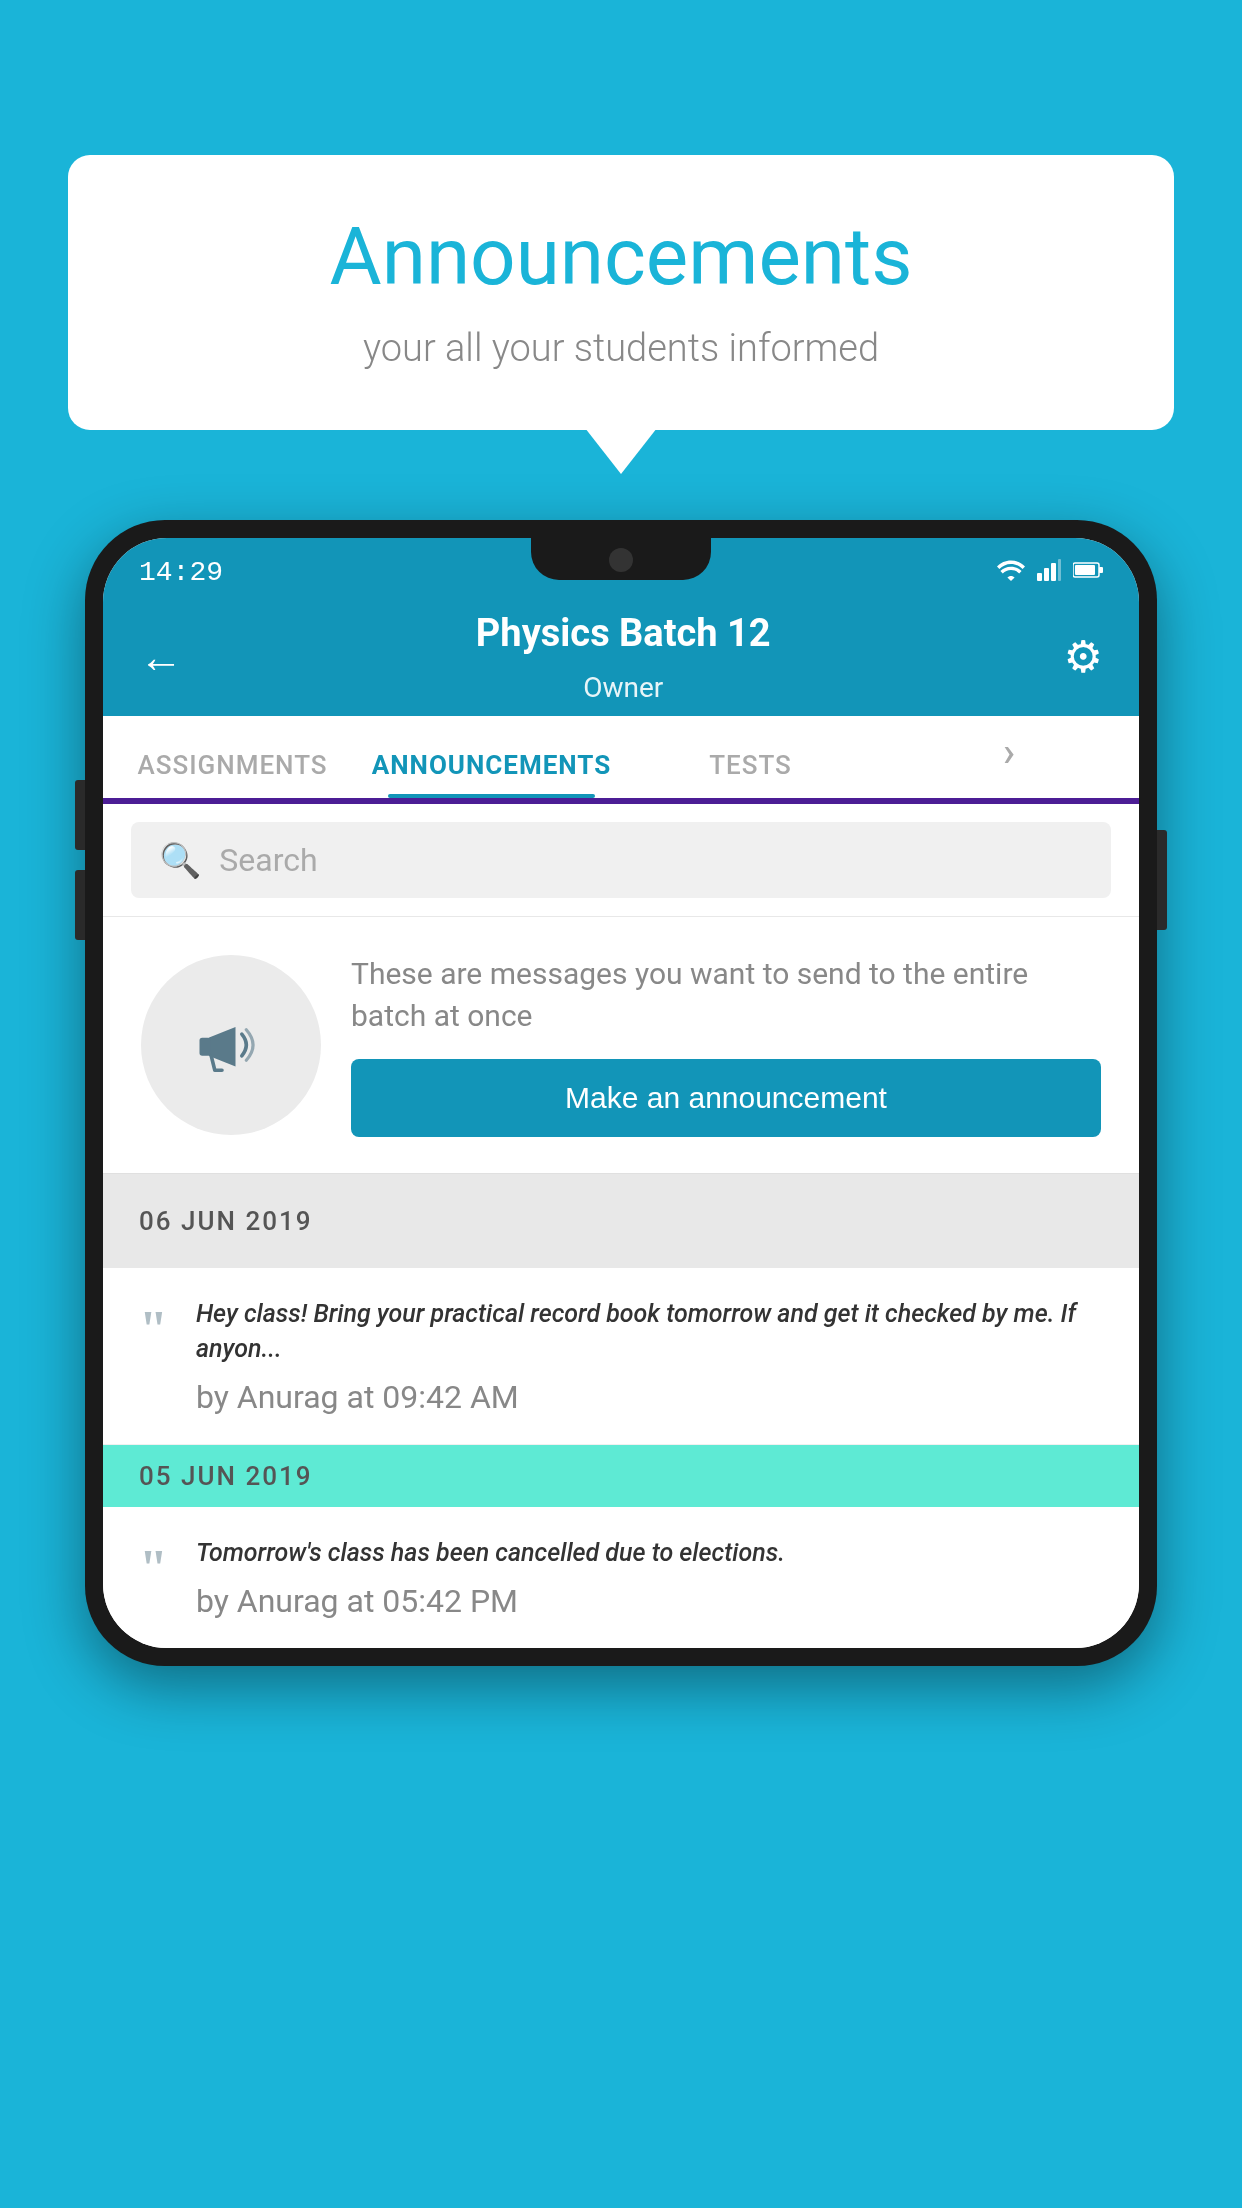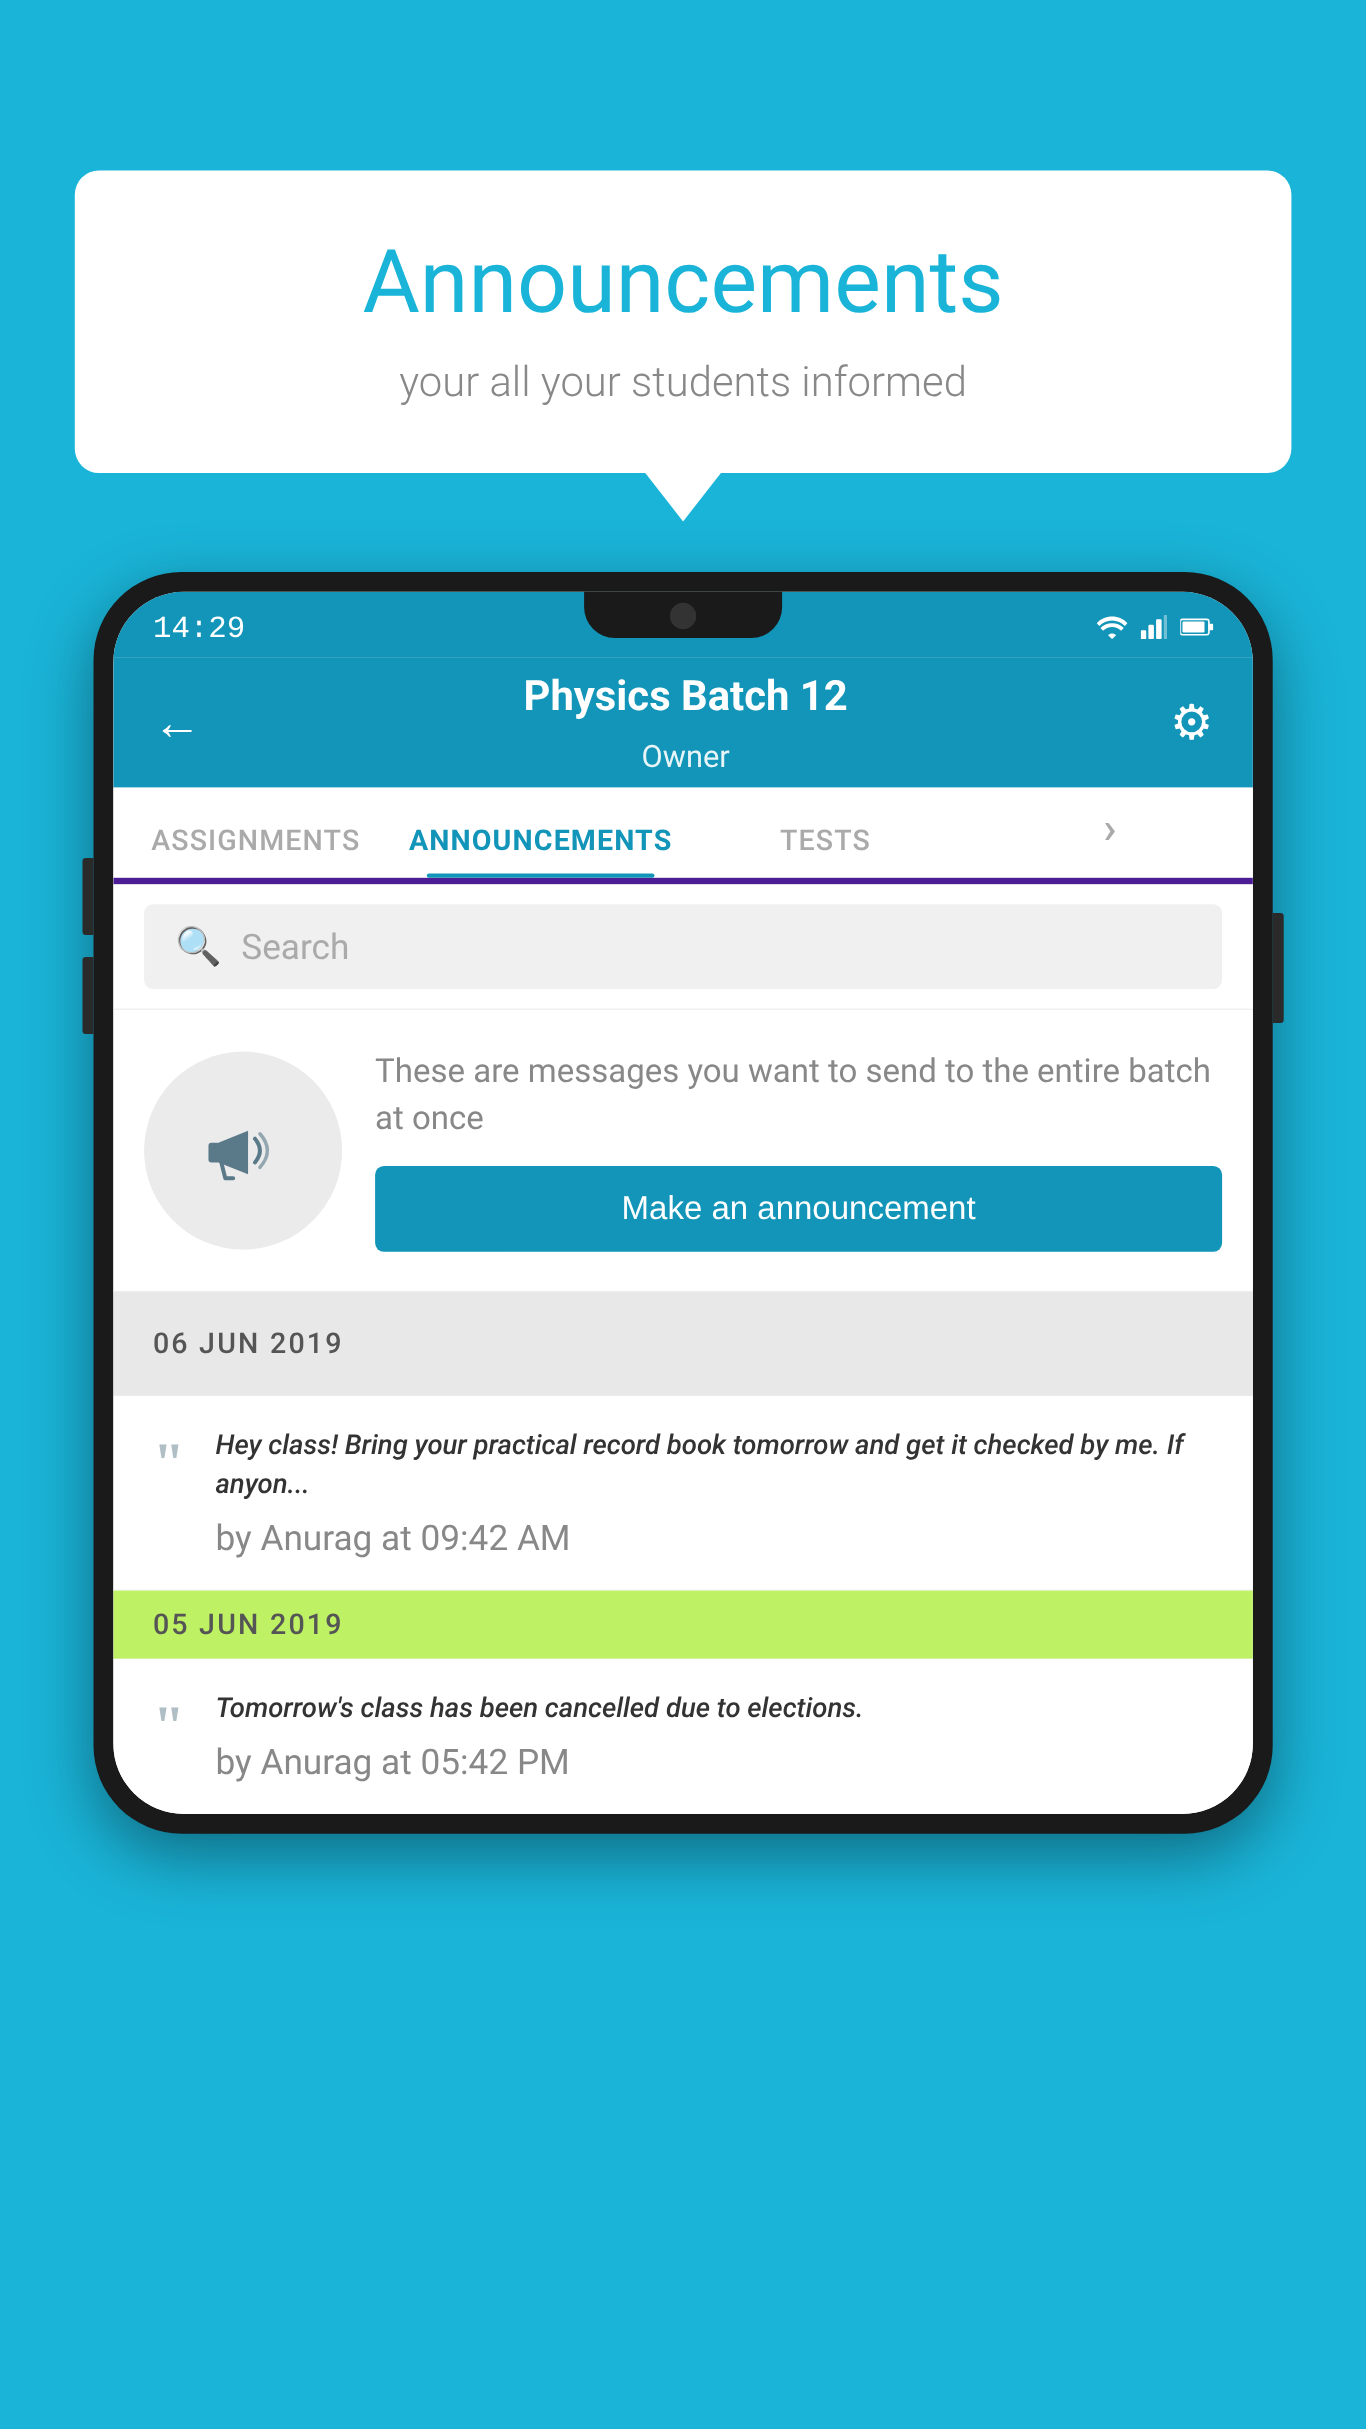--- a/index.html
+++ b/index.html
@@ -225,21 +225,21 @@
     }
 
     .search-placeholder {
       color: #aaaaaa;
       font-size: 32px;
     }
 
     
     .announcement-promo {
       background: white;
-      padding: 36px 28px;
+      padding: 36px 38px;
       display: flex;
       align-items: center;
       gap: 30px;
       border-bottom: 1px solid #e0e0e0;
     }
 
     .promo-icon-circle {
       width: 180px;
       height: 180px;
       min-width: 180px;
@@ -315,21 +315,21 @@
       margin-bottom: 12px;
     }
 
     .announcement-meta {
       font-size: 32px;
       color: #888888;
     }
 
     
     .date-separator-2 {
-      background: #bef264;
+      background: #5eead4;
       padding: 16px 36px;
       font-size: 26px;
       font-weight: 500;
       color: #555555;
       letter-spacing: 2px;
     }
 
     
     .announcement-item-2 {
       background: white;

